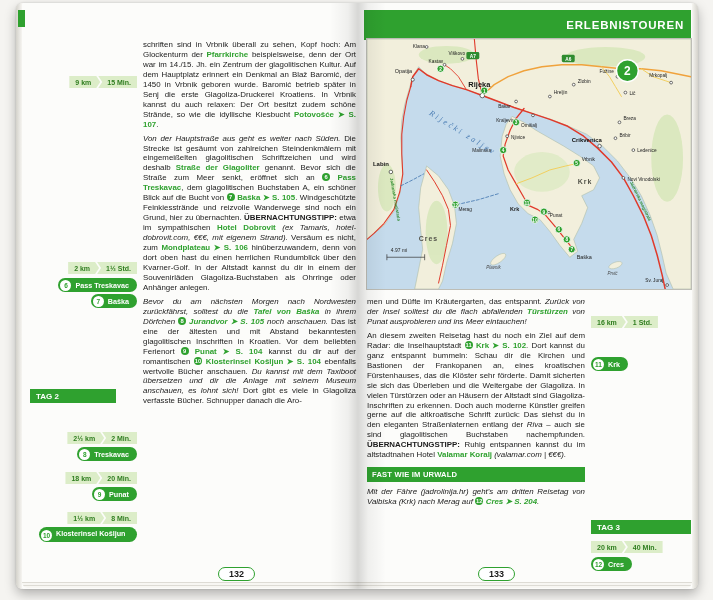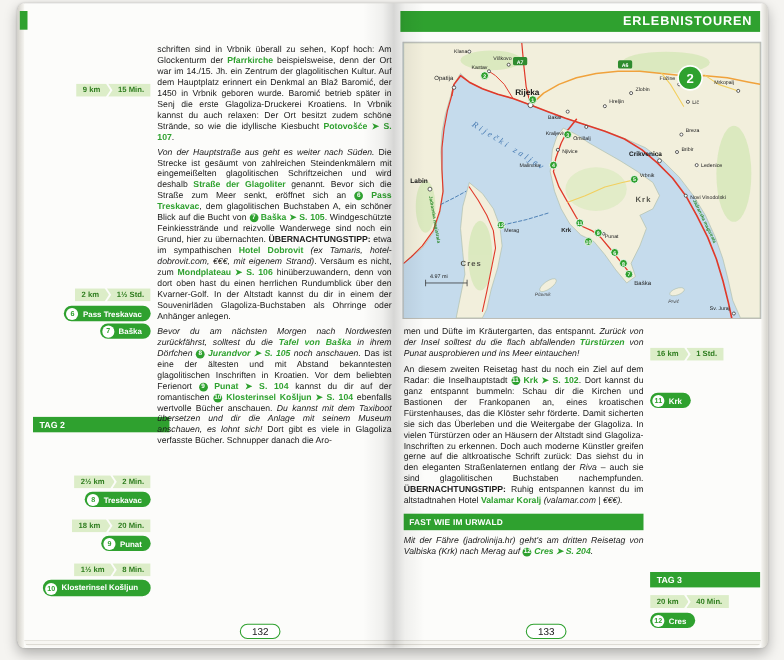--- a/index.html
+++ b/index.html
@@ -10,21 +10,21 @@
         border-radius:7px;box-shadow:0 5px 12px rgba(0,0,0,.28),0 0 2px rgba(0,0,0,.18);}
   .book::after{content:"";position:absolute;left:6px;right:6px;bottom:1px;height:6px;
         background:repeating-linear-gradient(180deg,#dddbd4 0 1px,#f7f6f2 1px 3px);
         border-radius:0 0 6px 6px;}
   .edge-l{position:absolute;left:16px;top:3px;width:6px;height:586px;border-radius:7px 0 0 7px;
         background:linear-gradient(90deg,#d4d2cb,#f6f5f1);}
   .edge-r{position:absolute;left:692px;top:3px;width:6px;height:586px;border-radius:0 7px 7px 0;
         background:linear-gradient(270deg,#d4d2cb,#f6f5f1);}
   .spine{position:absolute;left:330px;top:3px;width:56px;height:586px;pointer-events:none;z-index:5;
         background:linear-gradient(90deg,rgba(0,0,0,0) 0%,rgba(0,0,0,.05) 32%,rgba(0,0,0,.15) 50%,rgba(0,0,0,.05) 68%,rgba(0,0,0,0) 100%);}
-  .header-bar{position:absolute;left:364px;top:10px;width:327px;height:19px;background:var(--g);
+  .header-bar{position:absolute;left:364px;top:10px;width:327px;height:30px;background:var(--g);
         display:flex;align-items:center;justify-content:flex-end;padding:0 7px;color:#fff;
         font-weight:bold;font-size:11.5px;letter-spacing:.8px;z-index:2;}
   .left-tab{position:absolute;left:18px;top:10px;width:7px;height:17px;background:var(--g);z-index:2;}
 
   
   .body-text p{margin:0 0 4px;text-align:justify;font-size:7.9px;line-height:1.26;color:#1b1b1b;}
   .lcol{position:absolute;left:143px;top:40px;width:213px;z-index:2;}
   .rcol{position:absolute;left:367px;top:297px;width:218px;z-index:2;}
   .g{color:var(--g);font-weight:bold;}
   .i{font-style:italic;}
@@ -43,21 +43,21 @@
   .place{position:absolute;display:flex;align-items:center;background:var(--g);color:#fff;font-weight:bold;
          font-size:7.2px;border-radius:10px;padding:1.5px 8px 1.5px 2px;gap:4px;white-space:nowrap;z-index:2;}
   .place .n{flex:0 0 auto;background:#fff;color:var(--g);width:11px;height:11px;border-radius:50%;
             display:flex;align-items:center;justify-content:center;font-size:6.5px;}
   .place.wrap{white-space:normal;width:98px;align-items:center;}
   .place.wrap .n{margin-top:1px;}
   .place.wrap span.lab{line-height:1.2;}
   .tagbar{position:absolute;background:var(--g);color:#fff;font-weight:bold;font-size:8px;
           display:flex;align-items:center;padding:0 6px;height:14px;z-index:2;}
   .pagenum{position:absolute;border:1.5px solid var(--g);border-radius:9px;background:#fff;color:#1a1a1a;
-           font-weight:normal;font-size:9px;padding:1px 10px;z-index:2;}
+           font-weight:bold;font-size:9px;padding:1px 10px;z-index:2;}
 
   
   .map{position:absolute;left:366px;top:38px;width:326px;height:252px;border:1px solid #bdbdb6;background:#c5dbec;z-index:2;}
   .map svg{display:block;width:100%;height:100%;}
   .m-lbl{font-family:"Liberation Sans",sans-serif;font-size:4.8px;fill:#222;}
   .m-md{font-size:5.5px;}
   .m-bold{font-weight:bold;}
   .m-city{font-family:"Liberation Sans",sans-serif;font-size:7.5px;font-weight:bold;fill:#111;}
   .m-town{font-family:"Liberation Sans",sans-serif;font-size:6px;font-weight:bold;fill:#111;}
   .m-island{font-family:"Liberation Sans",sans-serif;font-size:7px;font-weight:bold;fill:#53534a;letter-spacing:1px;}
@@ -91,21 +91,21 @@
     <span class="seg t">1½ Std.</span>
   </div>
   <div class="place" style="top:278px;right:576px">
     <span class="n">6</span>
     <span class="lab">Pass Treskavac</span>
   </div>
   <div class="place" style="top:294px;right:576px">
     <span class="n">7</span>
     <span class="lab">Baška</span>
   </div>
-  <div class="tagbar" style="left:30px;top:379px;width:124px">TAG 2</div>
+  <div class="tagbar" style="left:30px;top:389px;width:86px">TAG 2</div>
   <div class="dist" style="top:432px;right:576px">
     <span class="seg a">2½ km</span>
     <span class="seg t">2 Min.</span>
   </div>
   <div class="place" style="top:447px;right:576px">
     <span class="n">8</span>
     <span class="lab">Treskavac</span>
   </div>
   <div class="dist" style="top:472px;right:576px">
     <span class="seg a">18 km</span>

